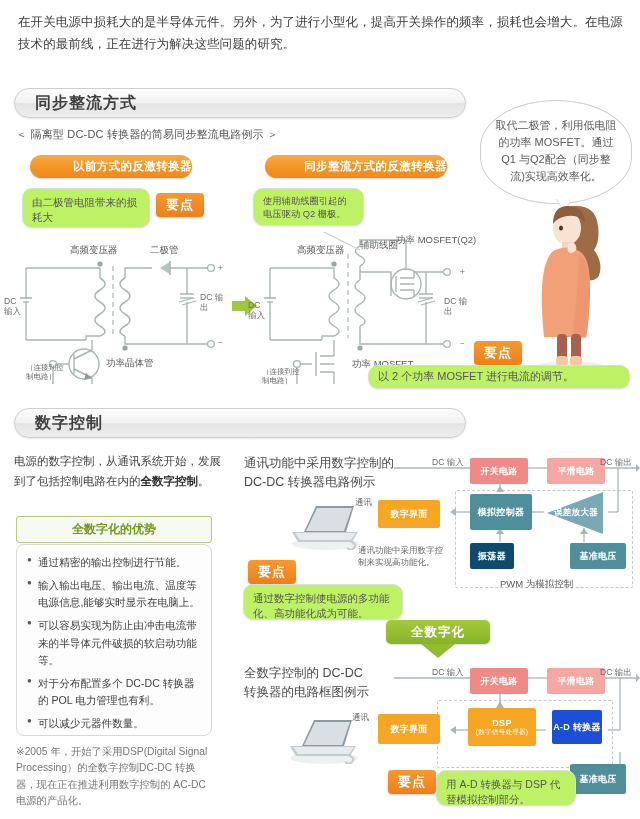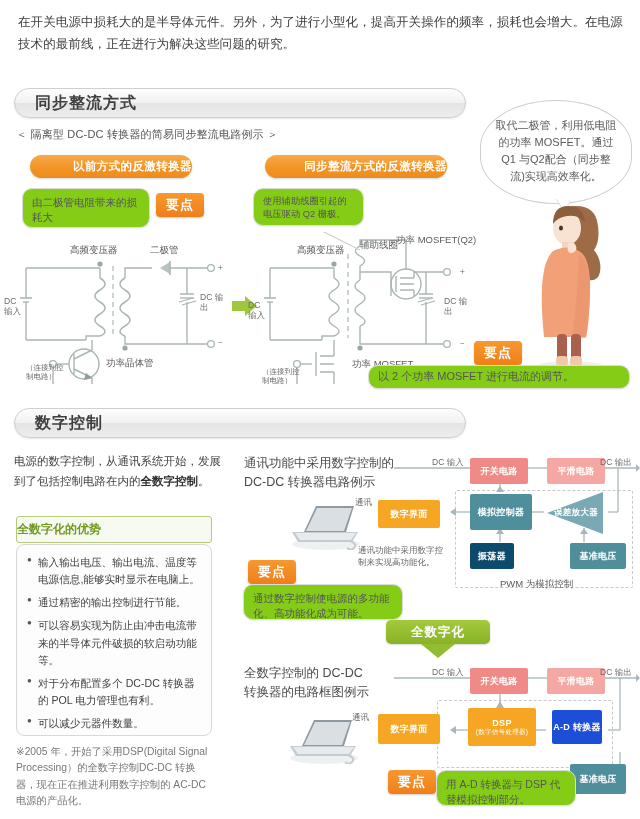--- a/index.html
+++ b/index.html
@@ -35,21 +35,21 @@
     position: absolute; height: 23px; border-radius: 12px;
     background: linear-gradient(to bottom,#f9a94b 0%,#f39425 55%,#ee8c1c 100%);
     box-shadow: 0 1px 2px rgba(0,0,0,.18);
     display: flex; align-items: center; justify-content: flex-end;
   }
   .pill span { color:#fff; font-size: 11.5px; font-weight: bold; letter-spacing: .4px; }
 
   
   .callout {
     position: absolute;
-    background: #84cc16;
+    background: #bef264;
     border: 1px solid #dcdcdc;
     border-radius: 10px;
     box-shadow: 0 1px 2px rgba(0,0,0,.07);
     padding: 6px 9px;
     font-size: 10.5px; line-height: 1.45; color: #555;
   }
 
   
   .yaodian {
     position: absolute;
@@ -90,20 +90,21 @@
   .body-text {
     position:absolute; font-size: 11.5px; line-height:1.72; color:#3f3f3f;
   }
   .body-text b { color:#2f2f2f; }
 
   .green-title {
     position:absolute;
     border:1px solid #b9c97a;
     background:#f7faf0;
     border-radius:3px;
+    text-align:center;
     color:#6f9a1e; font-weight:bold; font-size:12px;
     padding: 4px 0;
   }
   .bullet-box {
     position:absolute;
     border:1px solid #d8d8d8; border-radius:8px;
     background:#fdfdfd;
     padding: 9px 10px 8px 10px;
     font-size: 10.6px; line-height:1.62; color:#3f3f3f;
   }
@@ -344,22 +345,22 @@
 </div>
 
 <div class="body-text" style="left:14px;top:452px;width:212px;">
   <span>电源的数字控制，从通讯系统开始，发展到了包括控制电路在内的</span><b>全数字控制</b><span>。</span>
 </div>
 
 <div class="green-title" style="left:16px;top:516px;width:196px;">全数字化的优势</div>
 
 <div class="bullet-box" style="left:16px;top:544px;width:196px;height:192px;">
   <ul>
+    <li>通过精密的输出控制进行节能。</li>
     <li>输入输出电压、输出电流、温度等电源信息,能够实时显示在电脑上。</li>
-    <li>通过精密的输出控制进行节能。</li>
     <li>可以容易实现为防止由冲击电流带来的半导体元件破损的软启动功能等。</li>
     <li>对于分布配置多个 DC-DC 转换器的 POL 电力管理也有利。</li>
     <li>可以减少元器件数量。</li>
   </ul>
 </div>
 
 <div class="footnote" style="left:16px;top:744px;width:200px;">※2005 年，开始了采用DSP(Digital Signal Processing）的全数字控制DC-DC 转换器，现在正在推进利用数字控制的 AC-DC 电源的产品化。</div>
 
 <div class="diag-title" style="left:244px;top:454px;width:200px;">
   <span>通讯功能中采用数字控制的</span><br>

